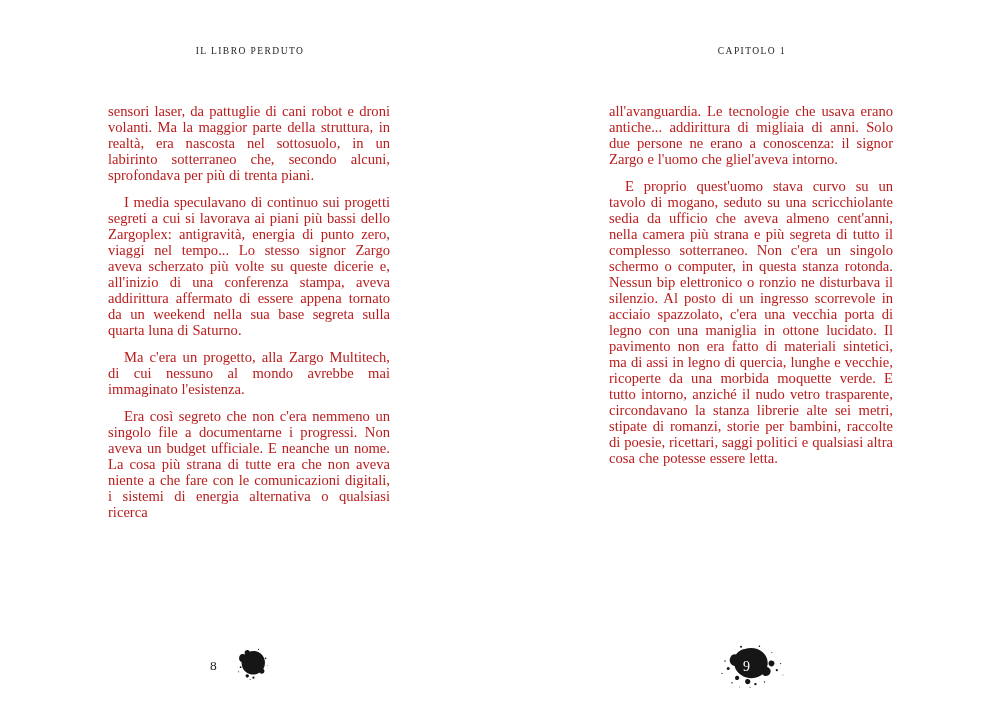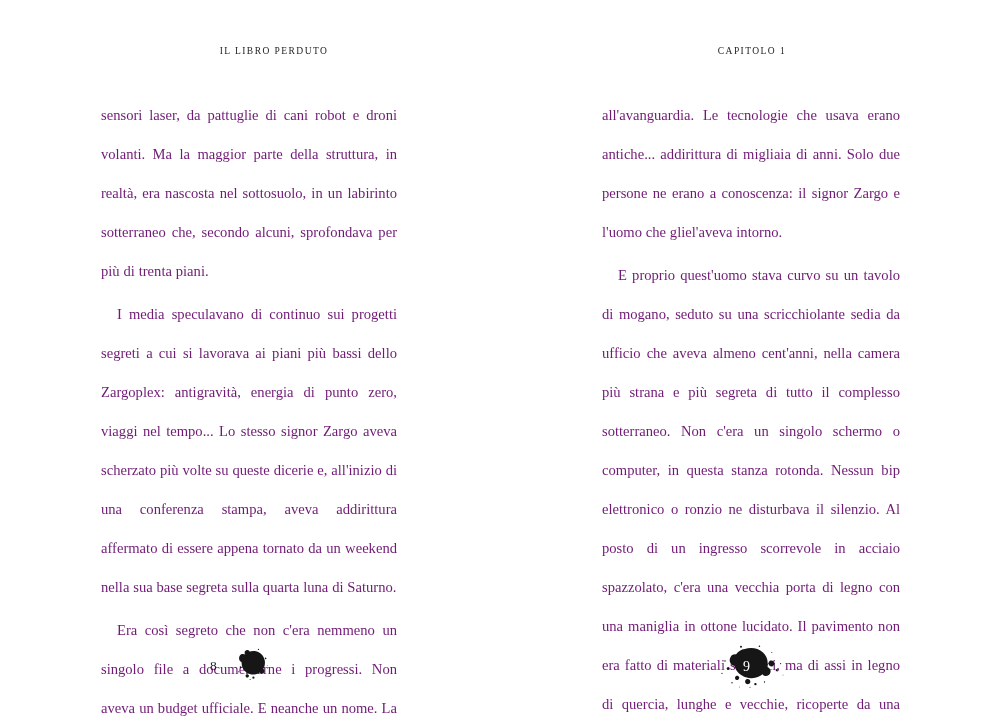--- a/index.html
+++ b/index.html
@@ -38,42 +38,42 @@
     width: 500px;
     text-align: center;
     font-family: "Liberation Serif", "DejaVu Serif", serif;
     font-size: 9.5px;
     letter-spacing: 1.45px;
     color: #232323;
     text-transform: uppercase;
     font-weight: 400;
     white-space: nowrap;
   }
-  .page-left .running-head { padding-right: 5px; padding-left: 24px; }
+  .page-left .running-head { padding-right: 5px; }
   .page-right .running-head { padding-left: 2px; }
 
   
   .textblock {
     position: absolute;
     top: 92px;
     width: 304px;
     height: 548px;
   }
   .page-left .textblock { left: 97px; }
   .page-right .textblock { left: 98px; width: 306px; }
 
   .textblock p {
-    margin: 4px;
+    margin: 11px;
     font-size: 14.6px;
-    line-height: 39px;
+    line-height: 16px;
     text-align: justify;
     text-justify: inter-word;
     -webkit-hyphens: none;
     hyphens: none;
-    color: #701a75;
+    color: #b91c1c;
     word-spacing: 0.2px;
   }
   .textblock p.indent {
     text-indent: 16px;
   }
   .textblock p.noindent {
     text-indent: 0;
   }
 
   
@@ -128,20 +128,21 @@
 
 <div class="spread">
 
   <div class="page page-left">
 
     <div class="running-head">IL LIBRO PERDUTO</div>
 
     <div class="textblock">
       <p class="noindent">sensori laser, da pattuglie di cani robot e droni volanti. Ma la maggior parte della struttura, in realtà, era nascosta nel sottosuolo, in un labirinto sotterraneo che, secondo alcuni, sprofondava per più di trenta piani.</p>
       <p class="indent">I media speculavano di continuo sui progetti segreti a cui si lavorava ai piani più bassi dello Zargoplex: antigravità, energia di punto zero, viaggi nel tempo... Lo stesso signor Zargo aveva scherzato più volte su queste dicerie e, all'inizio di una conferenza stampa, aveva addirittura affermato di essere appena tornato da un weekend nella sua base segreta sulla quarta luna di Saturno.</p>
+      <p class="indent">Ma c'era un progetto, alla Zargo Multitech, di cui nessuno al mondo avrebbe mai immaginato l'esistenza.</p>
       <p class="indent">Era così segreto che non c'era nemmeno un singolo file a documentarne i progressi. Non aveva un budget ufficiale. E neanche un nome. La cosa più strana di tutte era che non aveva niente a che fare con le comunicazioni digitali, i sistemi di energia alternativa o qualsiasi ricerca</p>
     </div>
 
     <div class="folio folio-left">
       <div class="folio-inner">
         <span class="folio-num">8</span>
         <svg class="blot" width="40" height="34" viewBox="0 0 40 34">
           <path fill="#161616" d="M16.6 5.1c3.0-1.4 6.6-1.6 9.6-0.2 3.6 1.6 6.0 5.0 6.6 8.8 0.6 3.8-0.6 7.9-3.4 10.6-2.6 2.5-6.4 3.6-9.9 3.1-3.6-0.5-6.9-2.7-8.6-5.9-1.5-2.8-1.7-6.2-0.7-9.2 0.9-2.9 3.0-5.4 5.7-6.8z"></path>
           <path fill="#161616" d="M9.7 7.1c1.9-0.6 4.1 0.1 5.2 1.8 1.0 1.5 0.9 3.6-0.2 5.0-1.1 1.5-3.2 2.1-4.9 1.4-1.9-0.7-3.1-2.8-2.7-4.8 0.3-1.6 1.5-2.9 2.6-3.4z"></path>
           <path fill="#161616" d="M13.2 4.0c0.9-1.0 2.4-1.3 3.5-0.6 1.0 0.6 1.5 2.0 1.1 3.1-0.4 1.2-1.7 2.0-2.9 1.8-1.4-0.2-2.4-1.5-2.3-2.9 0.0-0.5 0.2-1.0 0.6-1.4z"></path>

